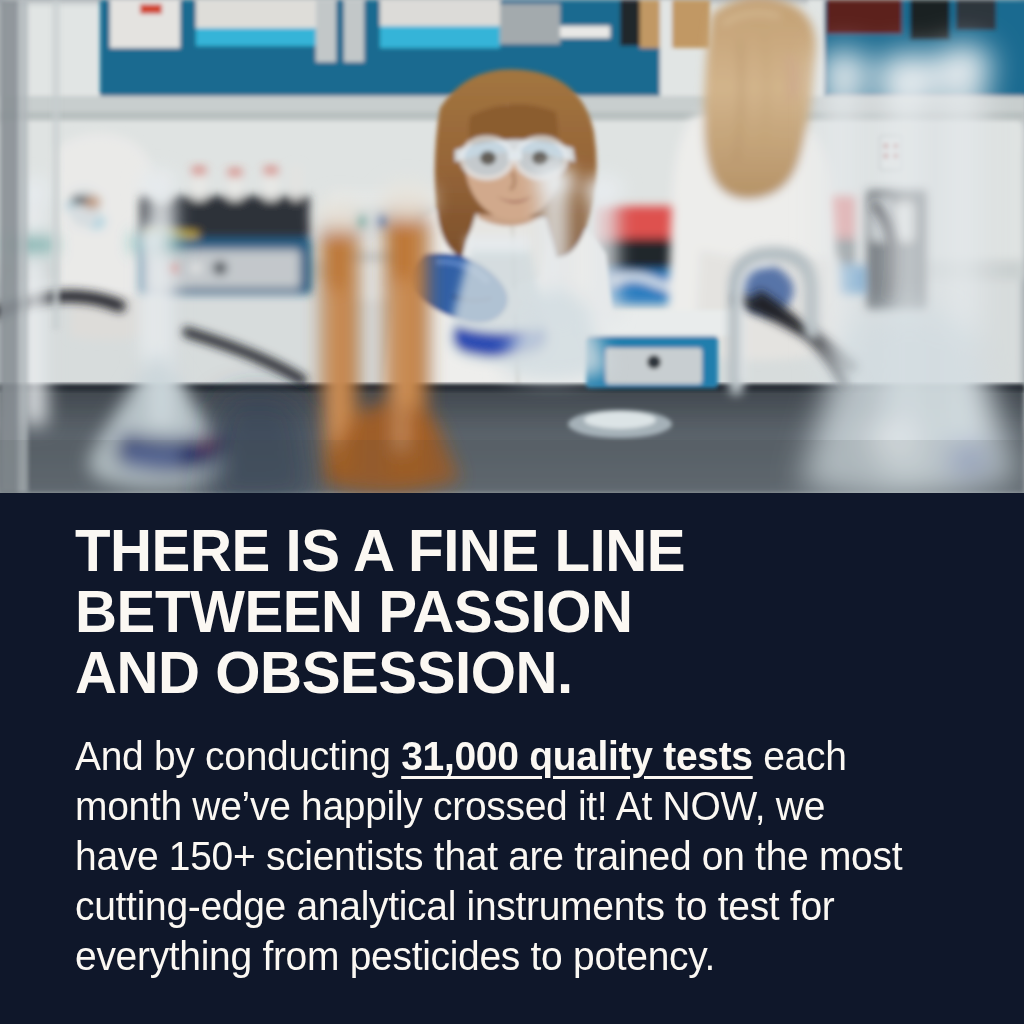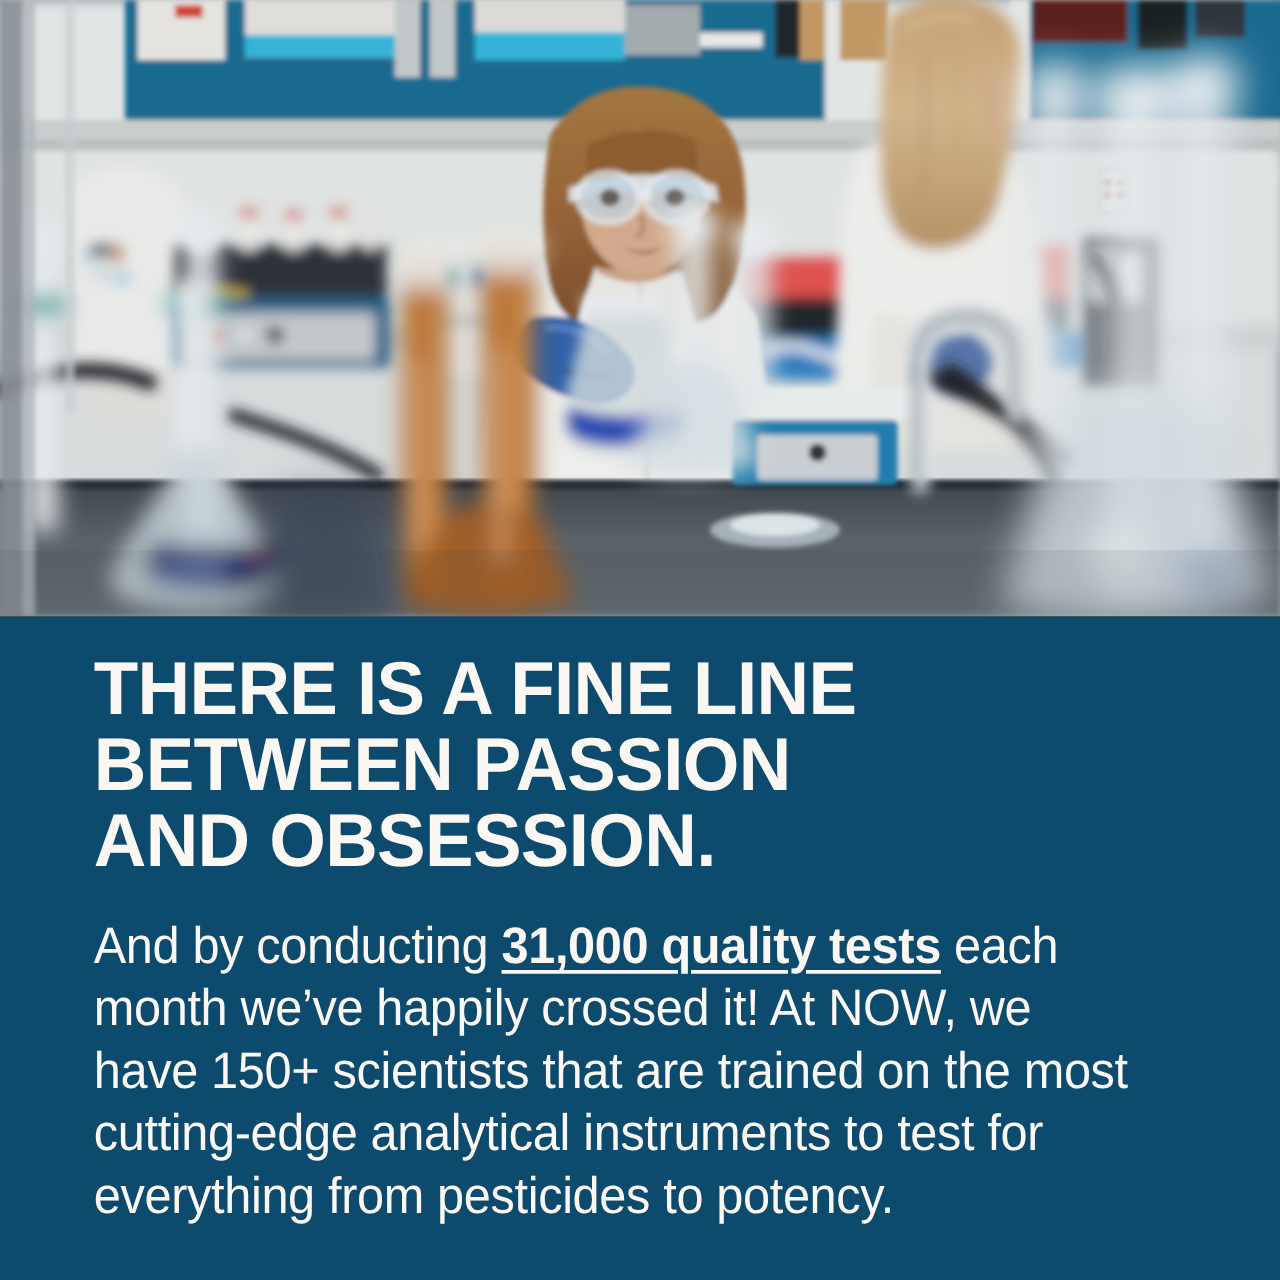--- a/index.html
+++ b/index.html
@@ -32,21 +32,21 @@
   }
   .photo svg { display: block; width: 1024px; height: 493px; }
 
   
   .panel {
     position: absolute;
     left: 0;
     top: 493px;
     width: 1024px;
     height: 531px;
-    background: #0c4a6e;
+    background: #0f172a;
   }
 
   .headline {
     position: absolute;
     left: 75px;
     top: 27px;
     width: 900px;
     margin: 0;
     color: #FBF8F3;
     font-family: "Liberation Sans", sans-serif;

